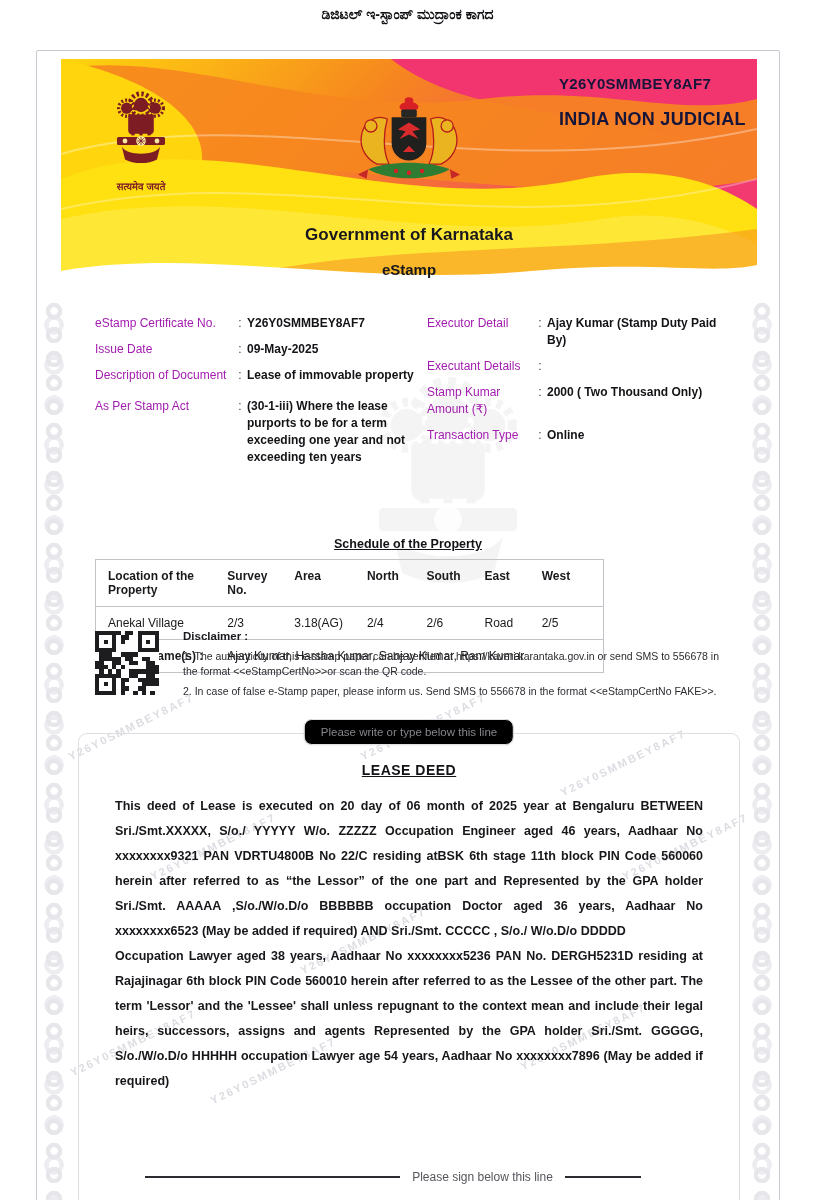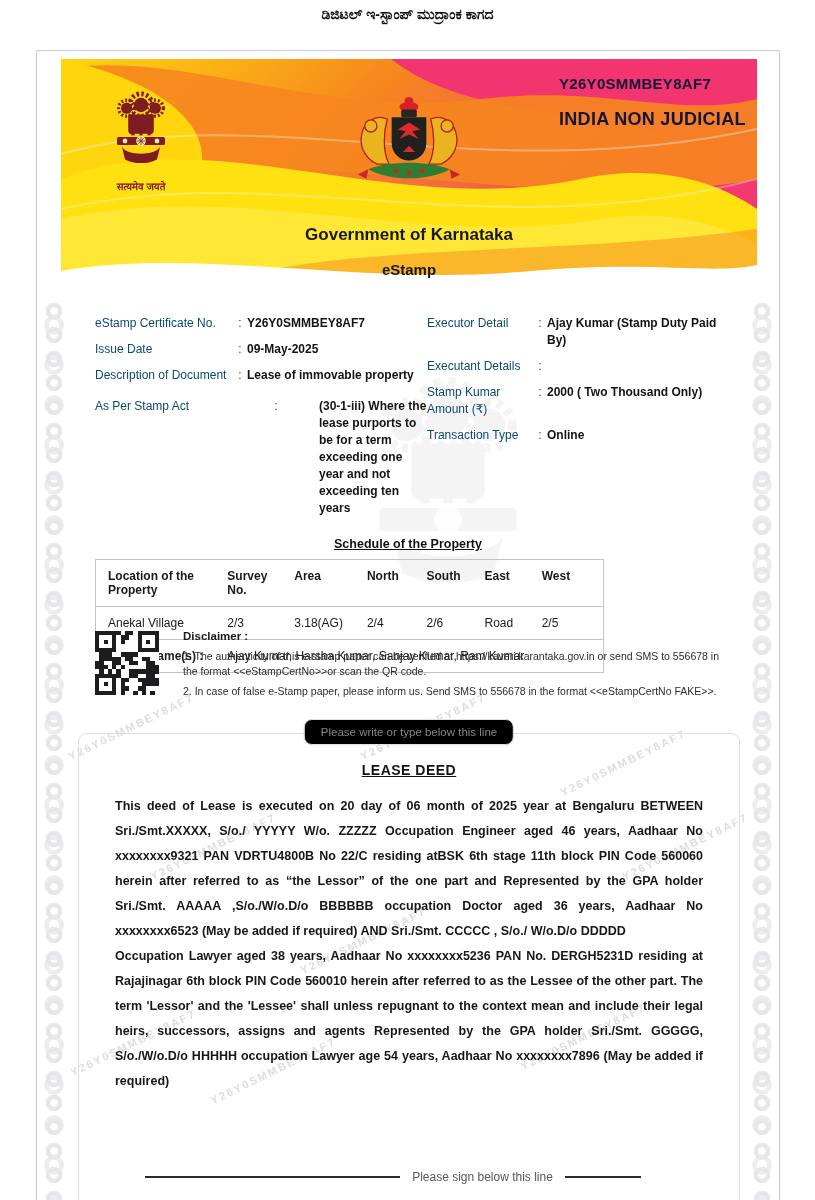--- a/index.html
+++ b/index.html
@@ -41,26 +41,26 @@
 
   
   .wm-emblem { position: absolute; left: 296px; top: 284px; width: 230px; color: #6f6f78; opacity: .07; }
   .wm-emblem svg { width: 230px; height: 300px; }
 
   
   .details { position: absolute; left: 58px; top: 264px; width: 644px; display: flex; }
   .dcol-left { width: 332px; }
   .dcol-right { width: 312px; }
   .detail-row { display: flex; margin-bottom: 9px; font-size: 12px; line-height: 17px; }
-  .dl { color: #0c4a6e; }
+  .dl { color: #a21caf; }
   .dcol-left .dl { width: 138px; }
   .dcol-right .dl { width: 106px; }
   .dc { width: 14px; color: #3c3c42; text-align: center; }
   .dv { font-weight: bold; color: #131317; flex: 1; }
-  .gap-top { margin-top: 14px; gap: 36px; }
+  .gap-top { margin-top: 14px; }
   .gap-top-sm { margin-top: 8px; }
 
   
   .schedule-title { position: absolute; top: 486px; left: 0; right: 0; text-align: center; font-size: 12.5px; font-weight: bold; text-decoration: underline; color: #131317; }
   table.sched { position: absolute; left: 58px; top: 508px; width: 509px; border-collapse: collapse; font-size: 12px; color: #1a1a1e; border: 1px solid #c2c2c8; }
   table.sched th, table.sched td { padding: 9px 12px; text-align: left; vertical-align: top; border-top: 1px solid #c2c2c8; border-bottom: 1px solid #c2c2c8; }
   table.sched th { font-weight: bold; }
 
   
   .disclaimer { position: absolute; left: 58px; top: 578px; width: 648px; display: flex; }

